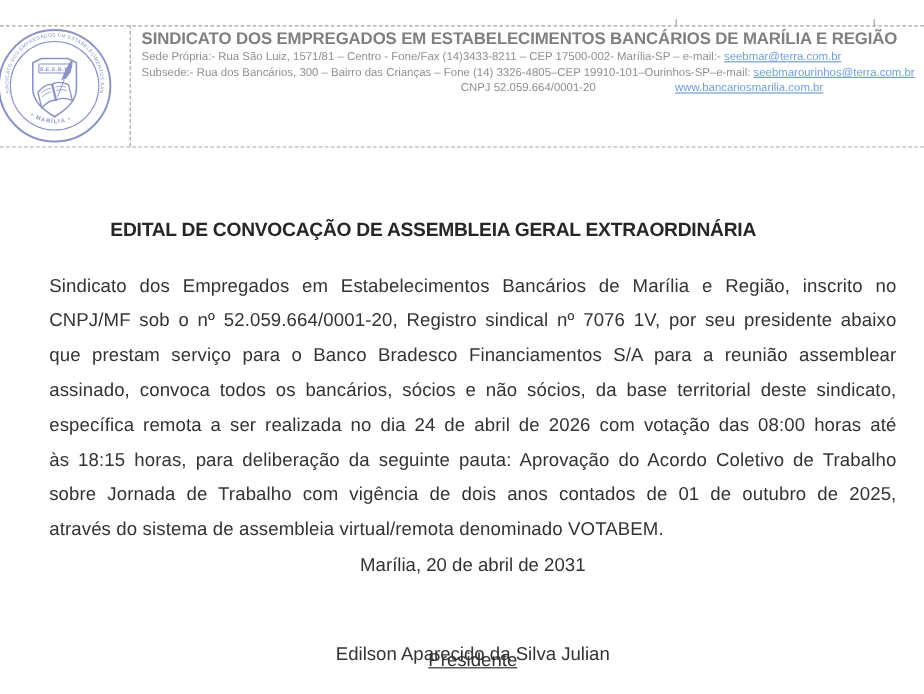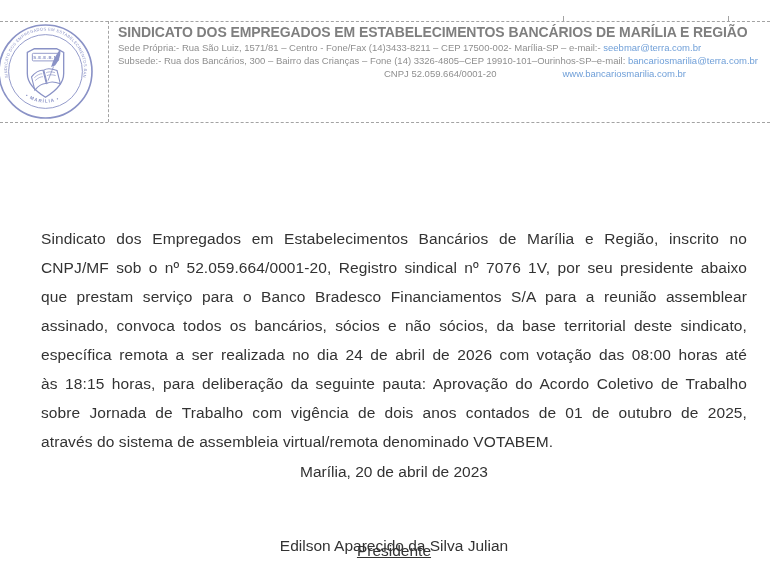--- a/index.html
+++ b/index.html
@@ -27,21 +27,21 @@
   .logo svg { width:100%; height:100%; }
 
   .lh-text {
     position:absolute; left:118px; top:24px; right:0; overflow:hidden;
   }
   .org-name {
     font-weight:bold; font-size:14px; line-height:17px; color:#7f7f7f;
     letter-spacing:-0.1px; white-space:nowrap; overflow:hidden;
   }
   .addr { font-size:9.5px; line-height:13px; color:#8f8f8f; white-space:nowrap; overflow:hidden; }
-  .addr a { color:var(--link,#6f9fd8); cursor:pointer; }
+  .addr a { color:var(--link,#6f9fd8); text-decoration:underline; cursor:pointer; }
   .addr.cnpj-row { padding-left:182px;text-align:center; }
   .addr.cnpj-row .gap { display:inline-block; width:66px; }
 
   
   .doc-title {
     position:absolute; top:184px; left:8px; width:706px; text-align:center;
     font-weight:bold; font-size:16px; letter-spacing:-0.2px; color:#262626;
     white-space:nowrap;
   }
   .doc-body {
@@ -99,33 +99,34 @@
       </g>
 
       <path d="M57.5,42 C61.5,37 63.5,31 62.5,26 C58.5,31 55.5,37 53.5,43.5 Z" fill="#8a92c6" stroke="none"></path>
       <path d="M56,43 L50.5,57" stroke="#8a92c6" stroke-width="0.8" fill="none"></path>
     </svg>
   </div>
 
   <div class="lh-text">
     <div class="org-name">SINDICATO DOS EMPREGADOS EM ESTABELECIMENTOS BANCÁRIOS DE MARÍLIA E REGIÃO</div>
     <div class="addr"><span>Sede Própria:- Rua São Luiz, 1571/81 – Centro - Fone/Fax (14)3433-8211 – CEP 17500-002- Marília-SP – e-mail:- </span><a>seebmar@terra.com.br</a></div>
-    <div class="addr"><span>Subsede:- Rua dos Bancários, 300 – Bairro das Crianças – Fone (14) 3326-4805–CEP 19910-101–Ourinhos-SP–e-mail: </span><a>bancariosmarilia@terra.com.br</a></div>
+    <div class="addr"><span>Subsede:- Rua dos Bancários, 300 – Bairro das Crianças – Fone (14) 3326-4805–CEP 19910-101–Ourinhos-SP–e-mail: </span><a>seebmarourinhos@terra.com.br</a></div>
     <div class="addr cnpj-row"><span>CNPJ 52.059.664/0001-20</span><span class="gap"></span><a>www.bancariosmarilia.com.br</a></div>
   </div>
 
+  <div class="doc-title">EDITAL DE CONVOCAÇÃO DE ASSEMBLEIA GERAL EXTRAORDINÁRIA</div>
 
   <div class="doc-body">
     <div class="jline">Sindicato dos Empregados em Estabelecimentos Bancários de Marília e Região, inscrito no</div>
     <div class="jline">CNPJ/MF sob o nº 52.059.664/0001-20, Registro sindical nº 7076 1V, por seu presidente abaixo</div>
     <div class="jline">que prestam serviço para o Banco Bradesco Financiamentos S/A para a reunião assemblear</div>
     <div class="jline">assinado, convoca todos os bancários, sócios e não sócios, da base territorial deste sindicato,</div>
     <div class="jline">específica remota a ser realizada no dia 24 de abril de 2026 com votação das 08:00 horas até</div>
     <div class="jline">às 18:15 horas, para deliberação da seguinte pauta: Aprovação do Acordo Coletivo de Trabalho</div>
     <div class="jline">sobre Jornada de Trabalho com vigência de dois anos contados de 01 de outubro de 2025,</div>
     <div class="jline last">através do sistema de assembleia virtual/remota denominado VOTABEM.</div>
   </div>
 
-  <div class="doc-date">Marília, 20 de abril de 2023</div>
+  <div class="doc-date">Marília, 20 de abril de 2031</div>
   <div class="sig-name">Edilson Aparecido da Silva Julian</div>
   <div class="sig-role">Presidente</div>
 
 </div>
 
 </body></html>

